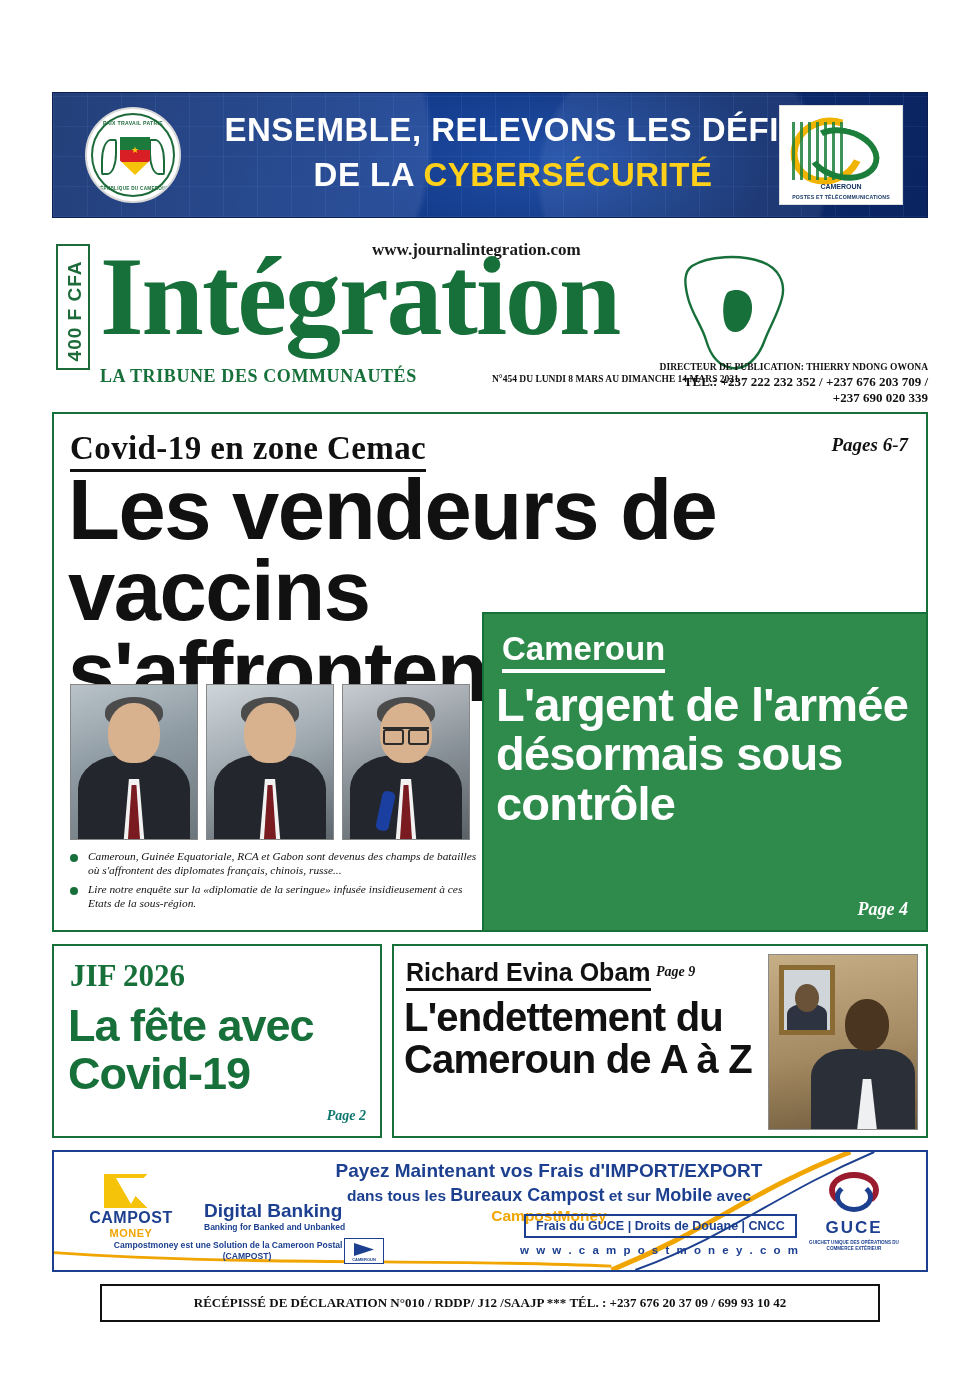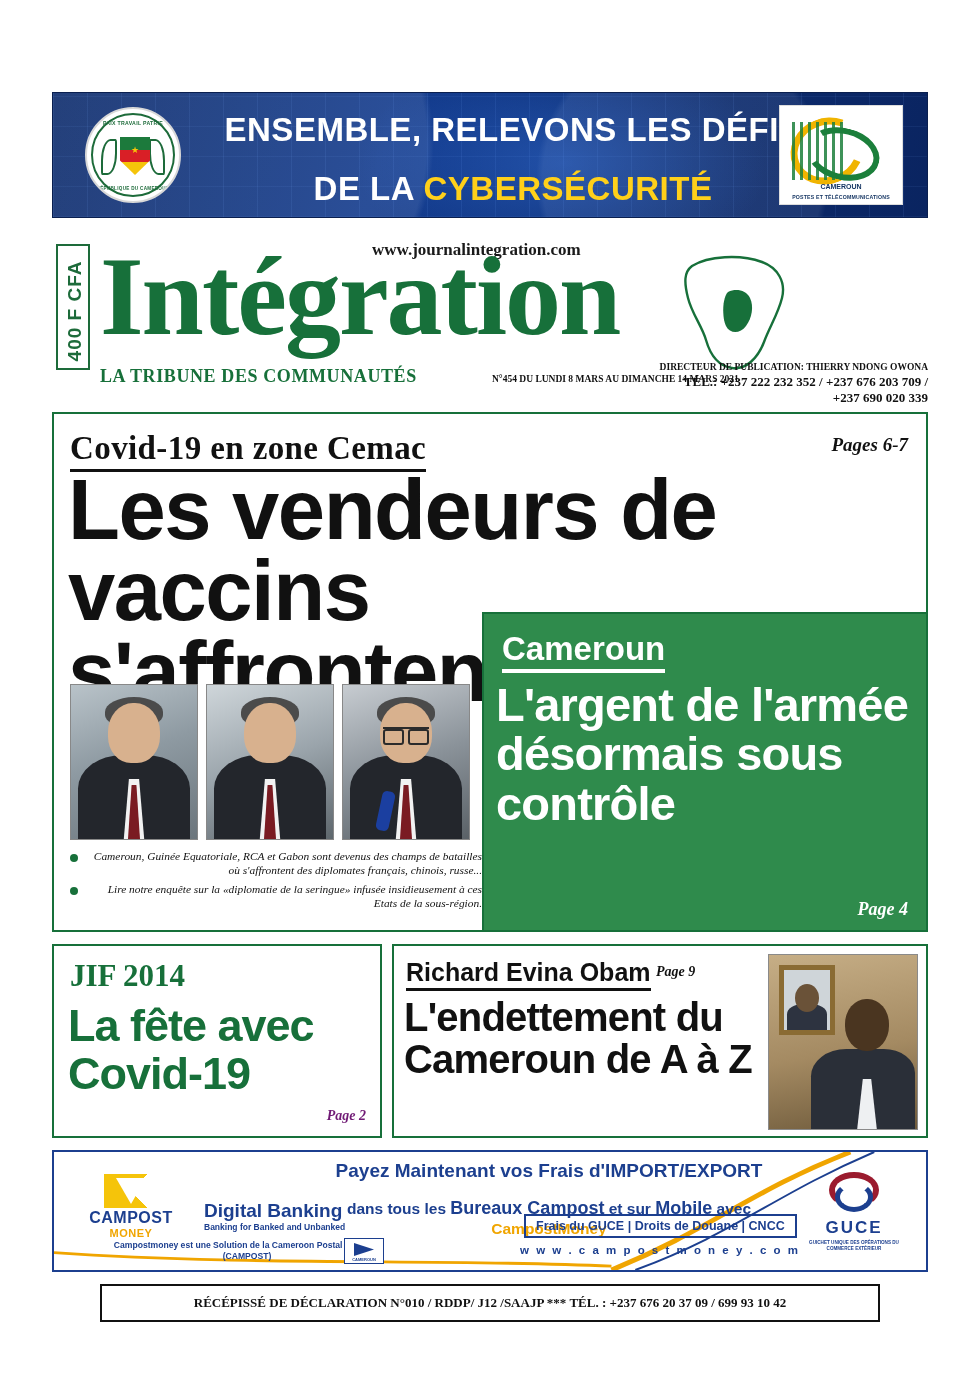--- a/index.html
+++ b/index.html
@@ -47,21 +47,21 @@
     left: 160px; top: 18px;
     width: 600px;
     text-align: center;
     color: #ffffff;
     font-weight: bold;
     line-height: 1.18;
     letter-spacing: 0.5px;
   }
   .banner-line1 { font-size: 33px; }
   .banner-line1 .em { color: #ffffff; }
-  .banner-line2 { font-size: 33px; margin-top: 20px; }
+  .banner-line2 { font-size: 33px; margin-top: 6px; }
   .banner-line2 .yellow { color: #ffd01a; }
 
   
   .emblem {
     position: absolute; left: 32px; top: 14px;
     width: 96px; height: 96px; border-radius: 50%;
     background: #ffffff;
     border: 2px solid #d8d8d8;
     overflow: hidden;
   }
@@ -265,21 +265,20 @@
     position: absolute; left: 36px; bottom: 8px; width: 13px; height: 40px;
     background: #1b3fa0; border-radius: 5px; transform: rotate(12deg);
   }
 
   .bullets {
     position: absolute; left: 16px; top: 436px;
     width: 412px;
     font-family: "Liberation Serif", serif;
     font-size: 11.4px; line-height: 1.22; color: #111;
     font-style: italic;
-    text-align: right;
   }
   .bullet-row { position: relative; padding-left: 18px; margin-bottom: 5px; }
   .bullet-row .dot {
     position: absolute; left: 0; top: 4px;
     width: 8px; height: 8px; border-radius: 50%; background: #17703a;
   }
 
   
   .cam-box {
     position: absolute; left: 482px; top: 612px;
@@ -317,21 +316,21 @@
     color: #17703a; font-weight: bold; font-size: 31px;
     font-family: "Liberation Serif", serif;
   }
   .jif-head {
     position: absolute; left: 14px; top: 56px; width: 306px;
     color: #17703a; font-weight: bold; font-size: 45px; line-height: 1.06;
     letter-spacing: -1px;
   }
   .jif-page {
     position: absolute; right: 14px; bottom: 12px;
-    color: #701a75; font-weight: bold; font-style: italic; font-size: 14px;
+    color: #0f766e; font-weight: bold; font-style: italic; font-size: 14px;
     font-family: "Liberation Serif", serif;
   }
 
   
   .reo-box {
     position: absolute; left: 392px; top: 944px;
     width: 536px; height: 194px;
     border: 2px solid #17703a;
   }
   .reo-kicker {
@@ -424,21 +423,21 @@
   }
   .digital-banking .d1 { font-size: 19px; font-weight: bold; color: #1c3f8f; }
   .digital-banking .d2 { font-size: 8.5px; font-weight: bold; color: #1c3f8f; }
   .ad-headline {
     position: absolute; left: 200px; top: 8px; width: 590px;
   }
   .ad-headline .h1 {
     font-size: 19px; font-weight: bold; color: #1c3f8f; text-align: center;
   }
   .ad-headline .h2 {
-    font-size: 15.5px; font-weight: bold; color: #1c3f8f; text-align: center; margin-top: 16px;
+    font-size: 15.5px; font-weight: bold; color: #1c3f8f; text-align: center; margin-top: 3px;
   }
   .ad-headline .h2 .big { font-size: 18px; }
   .ad-pill {
     position: absolute; left: 470px; top: 62px;
     border: 2px solid #1c3f8f; padding: 3px 10px;
     font-size: 12.5px; font-weight: bold; color: #1c3f8f;
   }
   .ad-url {
     position: absolute; left: 466px; top: 92px;
     font-size: 11.5px; font-weight: bold; color: #1c3f8f; letter-spacing: 2px;
@@ -597,21 +596,21 @@
   <div class="cam-box">
     <div class="cam-kicker">Cameroun</div>
     <div class="cam-head">
       <div>L'argent de l'armée</div>
       <div>désormais sous contrôle</div>
     </div>
     <div class="cam-page">Page 4</div>
   </div>
 
   <div class="jif-box">
-    <div class="jif-kicker">JIF 2014</div>
+    <div class="jif-kicker">JIF 2026</div>
     <div class="jif-head">
       <div>La fête avec</div>
       <div>Covid-19</div>
     </div>
     <div class="jif-page">Page 2</div>
   </div>
 
   <div class="reo-box">
     <div class="reo-kicker">Richard Evina Obam</div>
     <div class="reo-page">Page 9</div>

